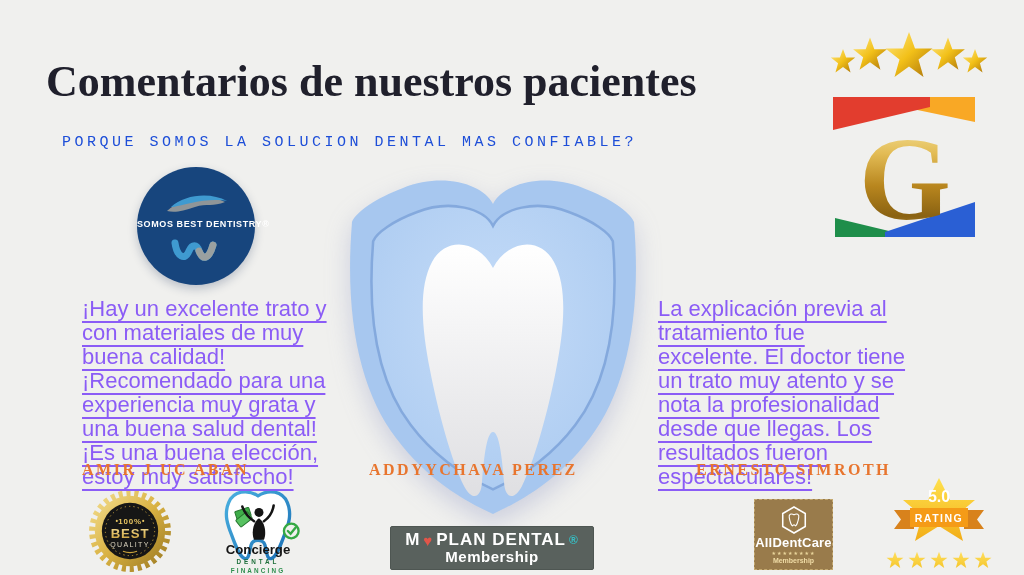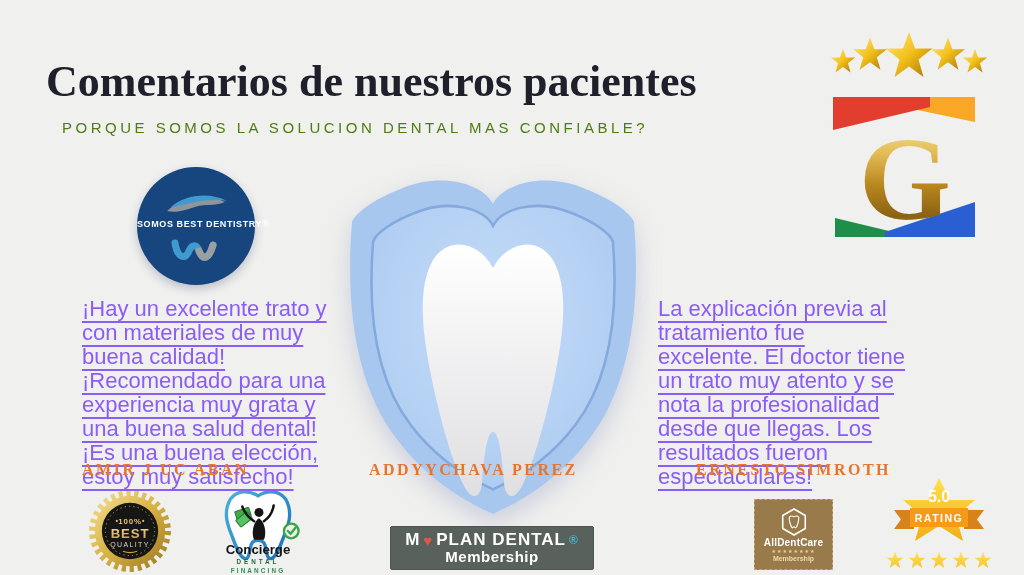--- a/index.html
+++ b/index.html
@@ -2,22 +2,22 @@
 <html><head>
 <meta charset="utf-8">
 <style>
   html,body{margin:0;padding:0;}
   body{background:#d8d8d8;font-family:"Liberation Sans",sans-serif;}
   .stage{position:relative;width:1024px;height:575px;background:#f0f0ee;overflow:hidden;margin:0 auto;}
 
   
   .title{position:absolute;left:30px;top:40px;margin:16px;font-family:"Liberation Serif",serif;
          font-size:44px;font-weight:700;color:#20202c;letter-spacing:0px;white-space:nowrap;}
-  .subtitle{position:absolute;left:62px;top:119px;font-family:Liberation Sans, sans-serif;
-         font-size:15px;color:#4d7c0f;letter-spacing:3.5px;white-space:nowrap;}
+  .subtitle{position:absolute;left:62px;top:134px;font-family:Liberation Mono, monospace;
+         font-size:15px;color:#1d4ed8;letter-spacing:3.5px;white-space:nowrap;}
 
   
   .stars-arc{position:absolute;left:831px;top:30px;width:156px;height:66px;display:flex;
          align-items:flex-start;justify-content:center;}
   .arc-star{display:block;margin:0 -2px;}
   .arc-star.sz1{width:26px;height:26px;transform:translateY(18px);}
   .arc-star.sz2{width:36px;height:36px;transform:translateY(6px);}
   .arc-star.sz3{width:50px;height:50px;transform:translateY(0);}
 
   
@@ -58,21 +58,21 @@
   .plan-line1{display:flex;align-items:center;gap:3px;font-weight:700;font-size:17px;color:#ffffff;letter-spacing:1px;}
   .plan-heart{color:#e25549;font-size:15px;line-height:1;}
   .plan-reg{color:#35c0c6;font-size:12px;font-weight:700;}
   .plan-line2{font-weight:700;font-size:15px;color:#ffffff;letter-spacing:.5px;}
 
   
   .adc-badge{position:absolute;left:754px;top:499px;width:77px;height:69px;background:#997b4b;
          border:1px dashed #c4a96f;display:flex;flex-direction:column;align-items:center;
          justify-content:center;gap:1px;}
   .adc-hex{width:26px;height:28px;}
-  .adc-brand{color:#ffffff;font-size:10px;font-weight:700;letter-spacing:.2px;}
+  .adc-brand{color:#ffffff;font-size:13px;font-weight:700;letter-spacing:.2px;}
   .adc-stars{color:#e9d49a;font-size:5px;letter-spacing:1px;line-height:1;}
   .adc-member{color:#f0dca6;font-size:7px;font-weight:700;}
 
   
   .rating-badge{position:absolute;left:886px;top:477px;width:106px;height:98px;display:flex;
          flex-direction:column;align-items:center;}
   .rating-star-svg{width:106px;height:70px;}
   .rating-stars-row{display:flex;gap:4px;margin-top:4px;}
   .rating-stars-row svg{width:18px;height:18px;}
 

